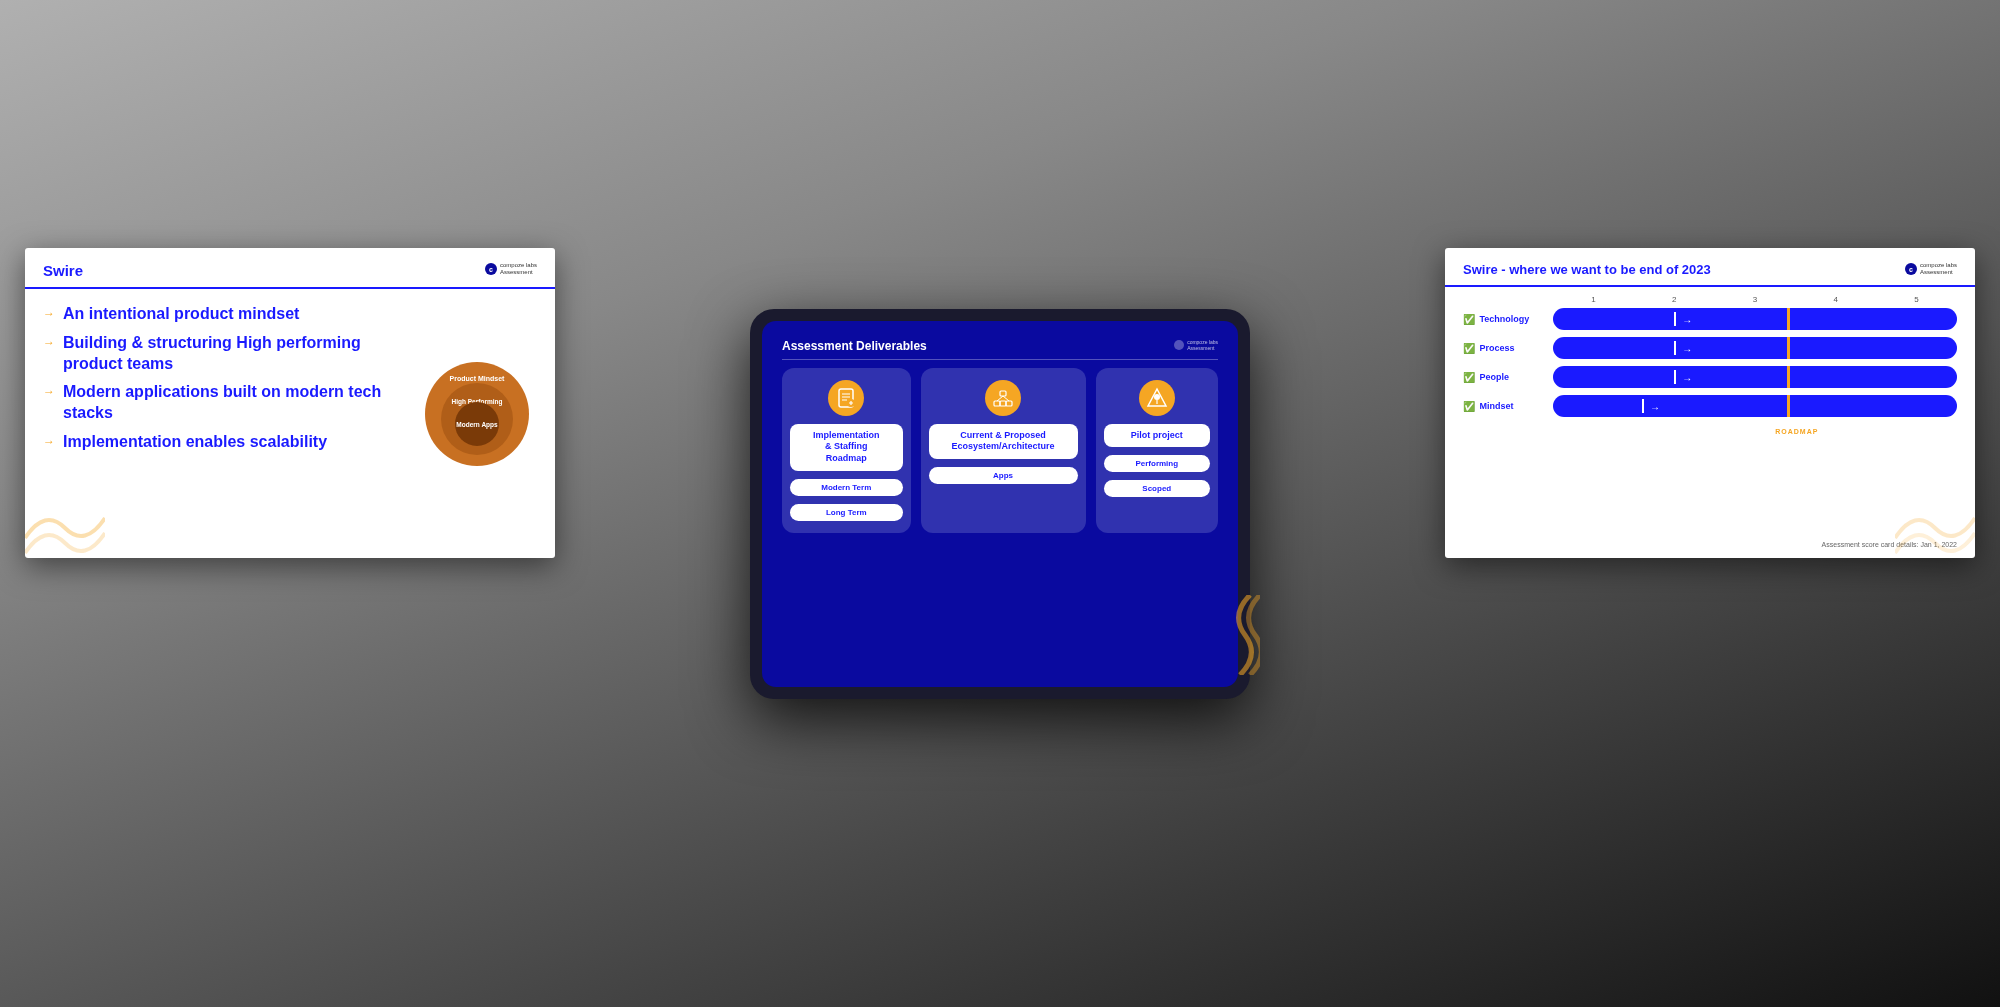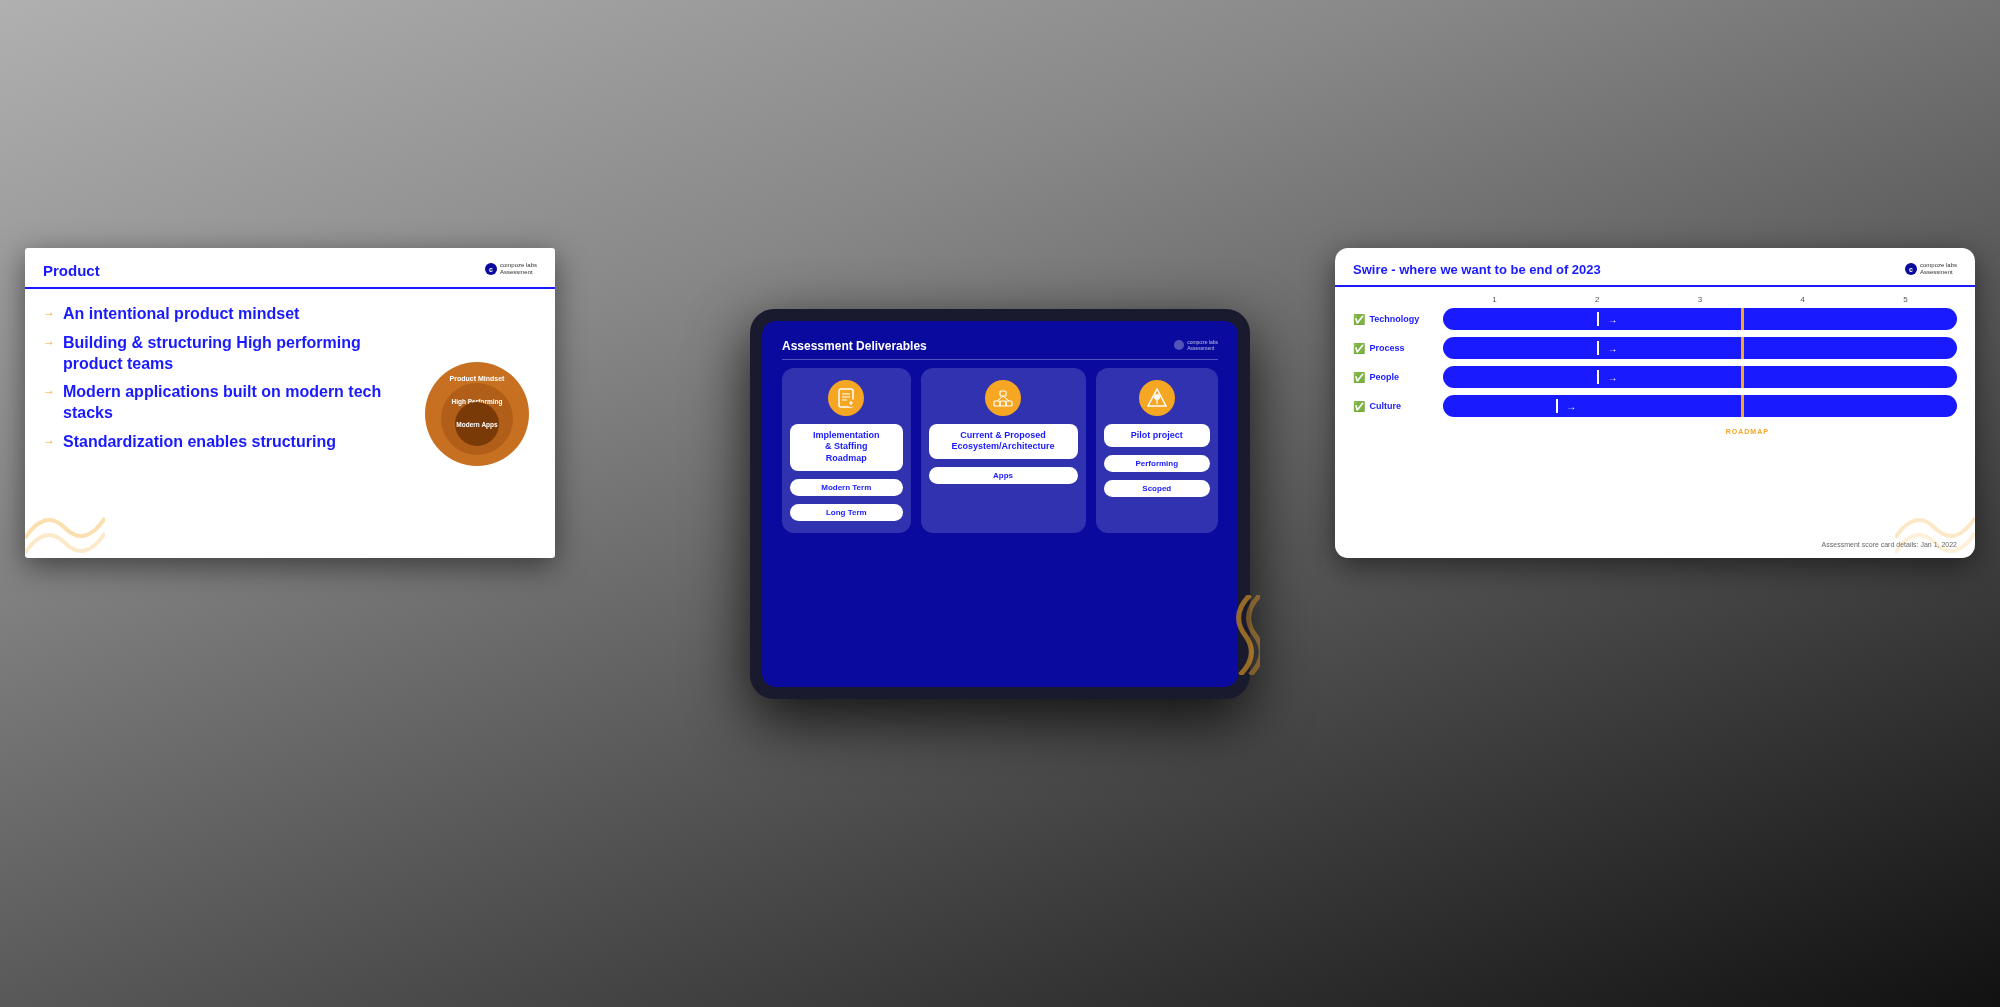--- a/index.html
+++ b/index.html
@@ -25,25 +25,25 @@
     .slide-left {
       width: 530px;
       height: 310px;
       left: 25px;
       top: 248px;
       border-radius: 3px;
       box-shadow: 0 8px 30px rgba(0,0,0,0.5);
     }
 
     .slide-right {
-      width: 640px;
+      width: 530px;
       height: 310px;
       right: 25px;
       top: 248px;
-      border-radius: 13px;
+      border-radius: 3px;
       box-shadow: 0 8px 30px rgba(0,0,0,0.5);
     }
 
     
     .tablet-frame {
       position: absolute;
       left: 50%;
       top: 50%;
       transform: translate(-50%, -50%);
       width: 500px;
@@ -386,21 +386,21 @@
       right: 0;
       bottom: 0;
       opacity: 0.5;
     }
   </style>
 </head>
 <body>
 
 <div class="slide slide-left">
   <div class="slide-header">
-    <span class="slide-title">Product</span>
+    <span class="slide-title">Swire</span>
     <div class="brand-logo">
       <div class="brand-logo-circle"></div>
       <div class="brand-text">
         <span>compoze labs</span>
         <span>Assessment</span>
       </div>
     </div>
   </div>
   <div class="left-slide-body">
     <div class="themes-list">
@@ -411,21 +411,21 @@
       <div class="theme-item">
         <span class="theme-arrow">→</span>
         <span class="theme-text">Building &amp; structuring High performing product teams</span>
       </div>
       <div class="theme-item">
         <span class="theme-arrow">→</span>
         <span class="theme-text">Modern applications built on modern tech stacks</span>
       </div>
       <div class="theme-item">
         <span class="theme-arrow">→</span>
-        <span class="theme-text">Standardization enables structuring</span>
+        <span class="theme-text">Implementation enables scalability</span>
       </div>
     </div>
     <div class="circles-diagram">
       <svg class="circles-svg" viewBox="0 0 110 110">
 
         <circle cx="55" cy="55" r="52" fill="#c87022"></circle>
         <text x="55" y="22" text-anchor="middle" fill="white" font-size="7" font-weight="bold">Product Mindset</text>
 
         <circle cx="55" cy="60" r="36" fill="#b05e18"></circle>
         <text x="55" y="45" text-anchor="middle" fill="white" font-size="6.5" font-weight="bold">High Performing</text>
@@ -570,21 +570,21 @@
           <div class="bar-white-divider"></div>
           <span class="bar-arrow">→</span>
           <div class="orange-line"></div>
         </div>
       </div>
     </div>
 
     <div class="roadmap-row">
       <div class="roadmap-label">
         <span class="check-icon">✅</span>
-        <span>Culture</span>
+        <span>Mindset</span>
       </div>
       <div class="roadmap-bar-container" style="position:relative;">
         <div class="roadmap-bar">
           <div class="bar-white-divider" style="left:22%;"></div>
           <span class="bar-arrow" style="left:24%;">→</span>
           <div class="orange-line"></div>
         </div>
         <span class="roadmap-label-text">ROADMAP</span>
       </div>
     </div>

